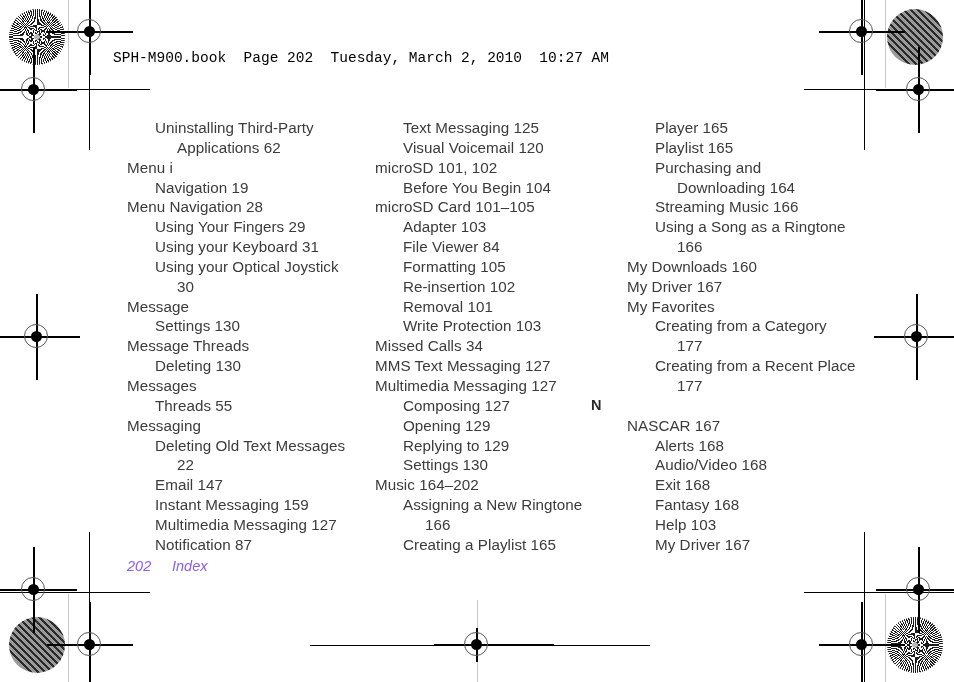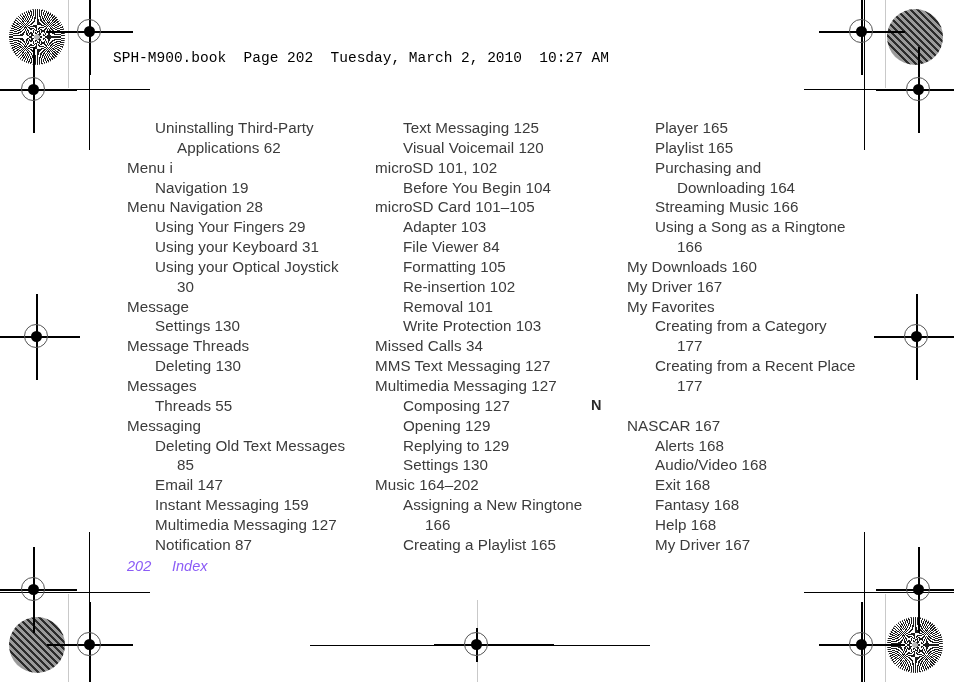--- a/index.html
+++ b/index.html
@@ -262,21 +262,21 @@
       <div class="entry lvl-1"><span>Using Your Fingers 29</span></div>
       <div class="entry lvl-1"><span>Using your Keyboard 31</span></div>
       <div class="entry lvl-1 wrap"><span>Using your Optical Joystick</span><span class="cont">30</span></div>
       <div class="entry lvl-0"><span>Message</span></div>
       <div class="entry lvl-1"><span>Settings 130</span></div>
       <div class="entry lvl-0"><span>Message Threads</span></div>
       <div class="entry lvl-1"><span>Deleting 130</span></div>
       <div class="entry lvl-0"><span>Messages</span></div>
       <div class="entry lvl-1"><span>Threads 55</span></div>
       <div class="entry lvl-0"><span>Messaging</span></div>
-      <div class="entry lvl-1 wrap"><span>Deleting Old Text Messages</span><span class="cont">85</span></div>
+      <div class="entry lvl-1 wrap"><span>Deleting Old Text Messages</span><span class="cont">22</span></div>
       <div class="entry lvl-1"><span>Email 147</span></div>
       <div class="entry lvl-1"><span>Instant Messaging 159</span></div>
       <div class="entry lvl-1"><span>Multimedia Messaging 127</span></div>
       <div class="entry lvl-1"><span>Notification 87</span></div>
     </div>
   <div class="col col-2">
       <div class="entry lvl-1"><span>Text Messaging 125</span></div>
       <div class="entry lvl-1"><span>Visual Voicemail 120</span></div>
       <div class="entry lvl-0"><span>microSD 101, 102</span></div>
       <div class="entry lvl-1"><span>Before You Begin 104</span></div>
@@ -308,20 +308,20 @@
       <div class="entry lvl-0"><span>My Driver 167</span></div>
       <div class="entry lvl-0"><span>My Favorites</span></div>
       <div class="entry lvl-1 wrap"><span>Creating from a Category</span><span class="cont">177</span></div>
       <div class="entry lvl-1 wrap"><span>Creating from a Recent Place</span><span class="cont">177</span></div>
       <div class="section-letter">N</div>
       <div class="entry lvl-0"><span>NASCAR 167</span></div>
       <div class="entry lvl-1"><span>Alerts 168</span></div>
       <div class="entry lvl-1"><span>Audio/Video 168</span></div>
       <div class="entry lvl-1"><span>Exit 168</span></div>
       <div class="entry lvl-1"><span>Fantasy 168</span></div>
-      <div class="entry lvl-1"><span>Help 168</span></div>
+      <div class="entry lvl-1"><span>Help 103</span></div>
       <div class="entry lvl-1"><span>My Driver 167</span></div>
     </div>
 </div>
 
 <div class="footer">
   <span class="pageno">202</span><span class="label">Index</span>
 </div>
 
 </body></html>

